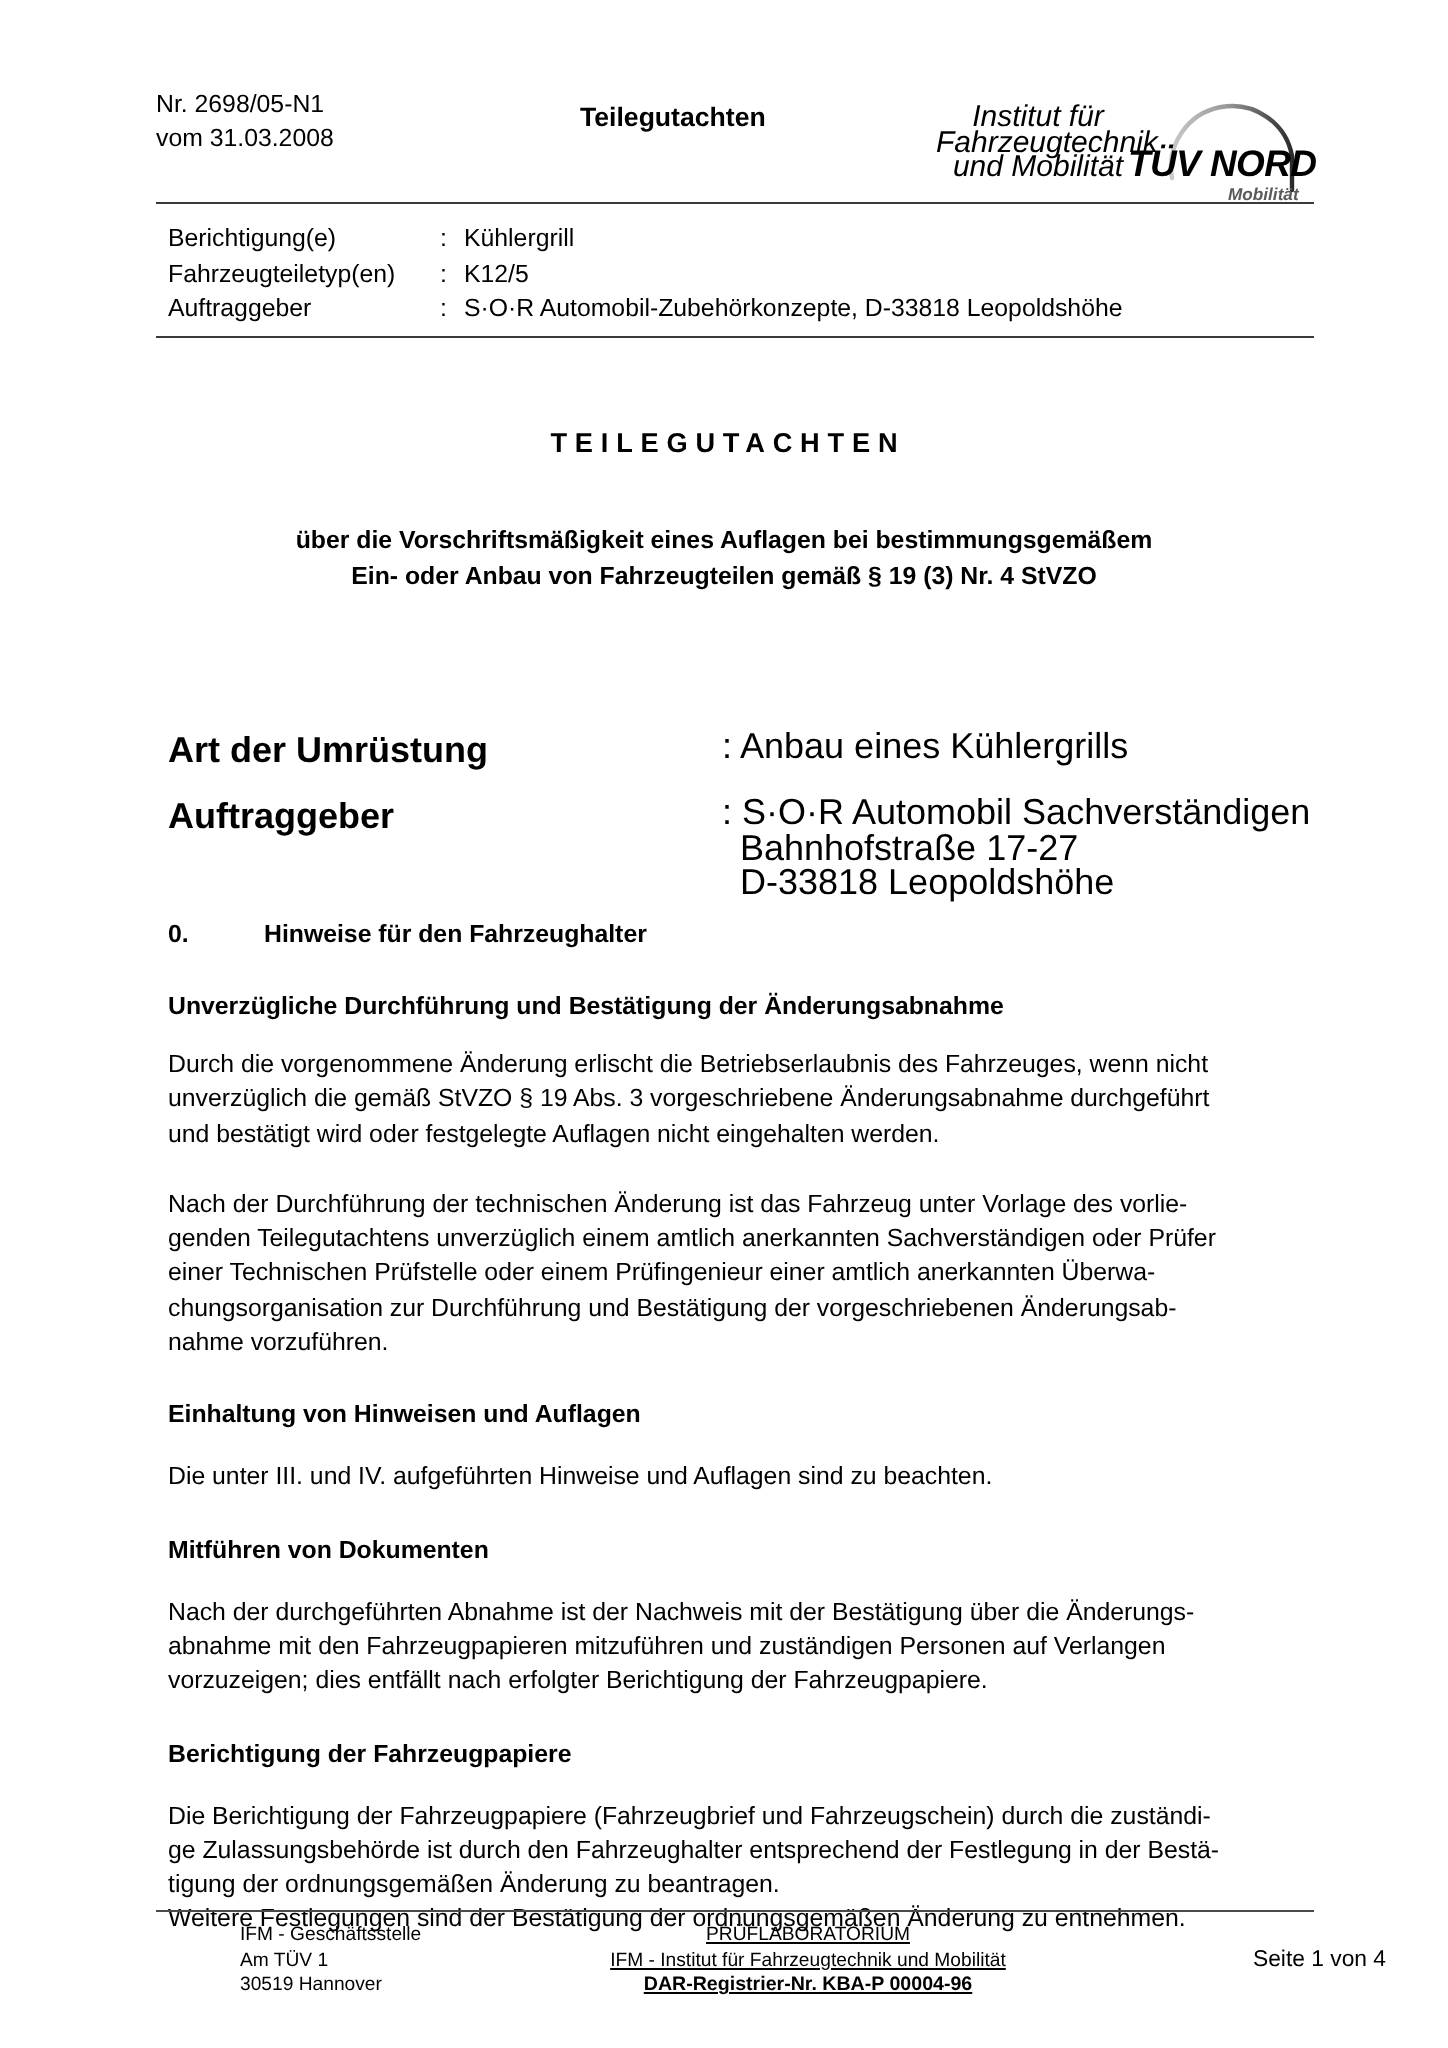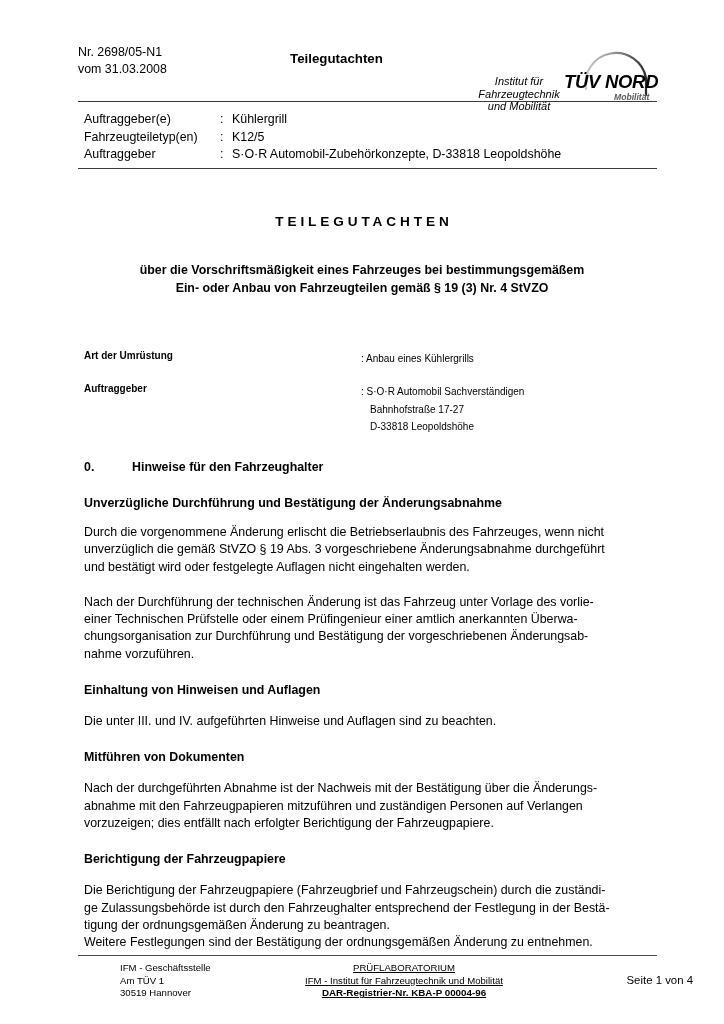--- a/index.html
+++ b/index.html
@@ -47,24 +47,23 @@
     font-size: 13.3px;
     font-weight: bold;
     white-space: nowrap;
   }
   .hdr-institut {
     position: absolute;
     left: 390px;
     top: 9px;
     width: 102px;
     text-align: center;
-    font-size: 11px;
+    font-size: 15px;
     font-style: italic;
     line-height: 12.6px;
-    margin-top: 22px;
   }
   .logo {
     position: absolute;
     left: 484px;
     top: -6px;
     width: 96px;
     height: 64px;
   }
   .logo svg { display: block; }
 
@@ -113,23 +112,23 @@
     text-align: center;
     font-size: 12.4px;
     font-weight: bold;
     line-height: 18px;
   }
 
   
   .fields {
     position: absolute;
     left: 84px;
-    top: 350px;
+    top: 365px;
     width: 575px;
-    font-size: 10px;
+    font-size: 18px;
   }
   .field-row { position: relative; min-height: 18px; }
   .field-label {
     position: absolute;
     left: 0;
     top: 0;
     font-weight: bold;
     white-space: nowrap;
   }
   .field-body {
@@ -243,39 +242,39 @@
         <text x="52" y="62" font-family="'Liberation Sans', sans-serif" font-size="8.6" font-weight="bold" font-style="italic" fill="#5a5a5a">Mobilität</text>
       </svg>
     </div>
   </div>
 
   <div class="rule rule-top"></div>
   <div class="rule rule-bottom"></div>
 
   <div class="info">
     <div class="info-row">
-      <span class="info-label">Auftraggeber(e)</span>
+      <span class="info-label">Berichtigung(e)</span>
       <span class="info-colon">:</span>
       <span class="info-value">Kühlergrill</span>
     </div>
     <div class="info-row">
       <span class="info-label">Fahrzeugteiletyp(en)</span>
       <span class="info-colon">:</span>
       <span class="info-value">K12/5</span>
     </div>
     <div class="info-row">
       <span class="info-label">Auftraggeber</span>
       <span class="info-colon">:</span>
       <span class="info-value">S·O·R Automobil-Zubehörkonzepte, D-33818 Leopoldshöhe</span>
     </div>
   </div>
 
   <div class="doc-title">TEILEGUTACHTEN</div>
   <div class="doc-subtitle">
-    <div>über die Vorschriftsmäßigkeit eines Fahrzeuges bei bestimmungsgemäßem</div>
+    <div>über die Vorschriftsmäßigkeit eines Auflagen bei bestimmungsgemäßem</div>
     <div>Ein- oder Anbau von Fahrzeugteilen gemäß § 19 (3) Nr. 4 StVZO</div>
   </div>
 
   <div class="fields">
     <div class="field-row">
       <span class="field-label">Art der Umrüstung</span>
       <div class="field-body">
         <span class="ln">: Anbau eines Kühlergrills</span>
       </div>
     </div>
@@ -302,20 +301,21 @@
     <div class="para">
       <span class="ln">Durch die vorgenommene Änderung erlischt die Betriebserlaubnis des Fahrzeuges, wenn nicht</span>
       <span class="ln">unverzüglich die gemäß StVZO § 19 Abs. 3 vorgeschriebene Änderungsabnahme durchgeführt</span>
       <span class="ln">und bestätigt wird oder festgelegte Auflagen nicht eingehalten werden.</span>
     </div>
 
     <div class="sp-18"></div>
 
     <div class="para">
       <span class="ln">Nach der Durchführung der technischen Änderung ist das Fahrzeug unter Vorlage des vorlie-</span>
+      <span class="ln">genden Teilegutachtens unverzüglich einem amtlich anerkannten Sachverständigen oder Prüfer</span>
       <span class="ln">einer Technischen Prüfstelle oder einem Prüfingenieur einer amtlich anerkannten Überwa-</span>
       <span class="ln">chungsorganisation zur Durchführung und Bestätigung der vorgeschriebenen Änderungsab-</span>
       <span class="ln">nahme vorzuführen.</span>
     </div>
 
     <div class="sp-20"></div>
 
     <div class="sub-head">Einhaltung von Hinweisen und Auflagen</div>
     <div class="sp-16"></div>
     <div class="para">

